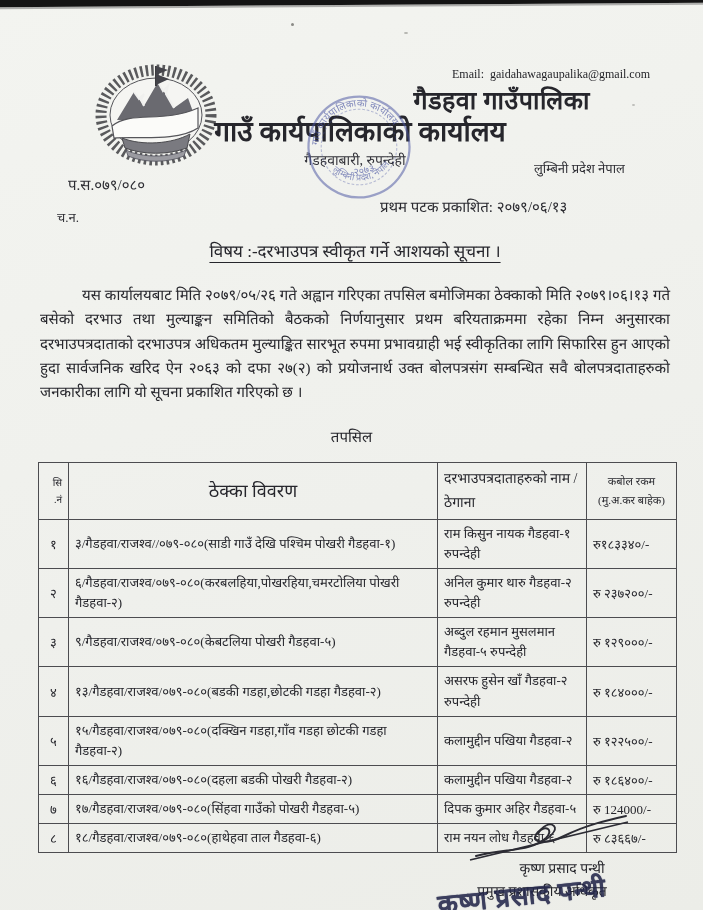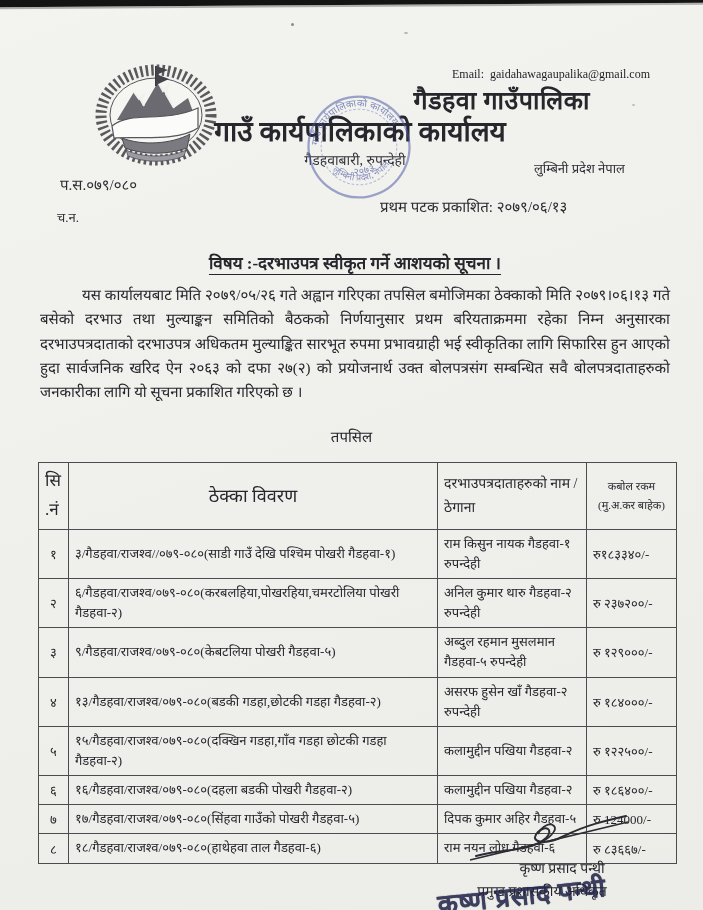--- a/index.html
+++ b/index.html
@@ -11,35 +11,35 @@
   .scan-top2{position:absolute;top:5px;left:-8px;width:720px;height:2px;background:rgba(90,90,90,.45);transform:rotate(-0.35deg);}
   .speck{position:absolute;background:#8a8a86;border-radius:50%;}
   
   .emblem{position:absolute;left:92px;top:58px;width:128px;height:110px;}
   .contact{position:absolute;left:452px;top:66px;font-size:12px;line-height:1.45;color:#1f1f24;font-family:"Liberation Serif",serif;}
   .contact b{font-weight:normal;}
   .org-name{position:absolute;left:130px;top:82px;width:460px;text-align:right;font-size:25px;font-weight:700;color:#26262c;letter-spacing:.5px;}
   .office-name{position:absolute;left:110px;top:111px;width:500px;text-align:center;font-size:28px;font-weight:600;color:#26262c;}
   .addr{position:absolute;left:130px;top:150px;width:450px;text-align:center;font-size:14px;color:#33333a;}
   .province{position:absolute;left:534px;top:159px;font-size:13px;color:#2e2e34;}
-  .refno{position:absolute;left:60px;top:174px;font-size:15px;color:#2e2e34;}
+  .refno{position:absolute;left:68px;top:174px;font-size:15px;color:#2e2e34;}
   .chno{position:absolute;left:57px;top:208px;font-size:13px;color:#2e2e34;}
   .published{position:absolute;left:380px;top:196px;width:300px;font-size:15px;color:#2a2a30;}
   .round-stamp{position:absolute;left:296px;top:84px;width:126px;height:126px;opacity:.8;transform:rotate(-12deg);pointer-events:none;}
   
-  .subject{position:absolute;left:140px;top:239px;width:430px;text-align:center;font-size:17px;font-weight:700;
-           text-decoration:underline;text-underline-offset:5px;color:#26262c;margin-top:12px;}
+  .subject{position:absolute;left:140px;top:239px;width:430px;text-align:center;font-size:17px;font-weight:400;
+           text-decoration:underline;text-underline-offset:5px;color:#26262c;}
   .body-par{position:absolute;left:40px;top:283px;width:630px;font-size:15px;line-height:1.62;
             text-align:justify;text-indent:42px;color:#26262c;}
   .tapasil{position:absolute;left:0;top:426px;width:703px;text-align:center;font-size:15px;color:#26262c;}
   
   table.tender{position:absolute;left:38px;top:462px;width:638px;border-collapse:collapse;table-layout:fixed;font-size:13px;color:#26262c;}
   table.tender th,table.tender td{border:1px solid #4c4c50;padding:4px 6px;vertical-align:middle;word-wrap:break-word;}
   table.tender th{font-weight:normal;line-height:1.7;}
-  th.h-sn{font-size:17px;text-align:left;}
+  th.h-sn{font-size:10px;text-align:right;}
   th.h-desc{font-size:18px;text-align:center;}
   th.h-name{font-size:14px;text-align:left;padding-left:10px;}
   th.h-amt{font-size:11px;text-align:center;line-height:1.8;}
   td.c-sn{text-align:center;font-size:13px;}
   td.c-desc{text-align:left;vertical-align:middle;line-height:1.55;}
   td.c-name{text-align:left;line-height:1.55;}
   td.c-amt{text-align:left;padding-left:8px;white-space:nowrap;}
   
   .sig-scribble{position:absolute;left:468px;top:812px;width:165px;height:52px;}
   .sig-name{position:absolute;left:452px;top:858px;width:220px;text-align:center;font-size:14px;color:#26262c;}

